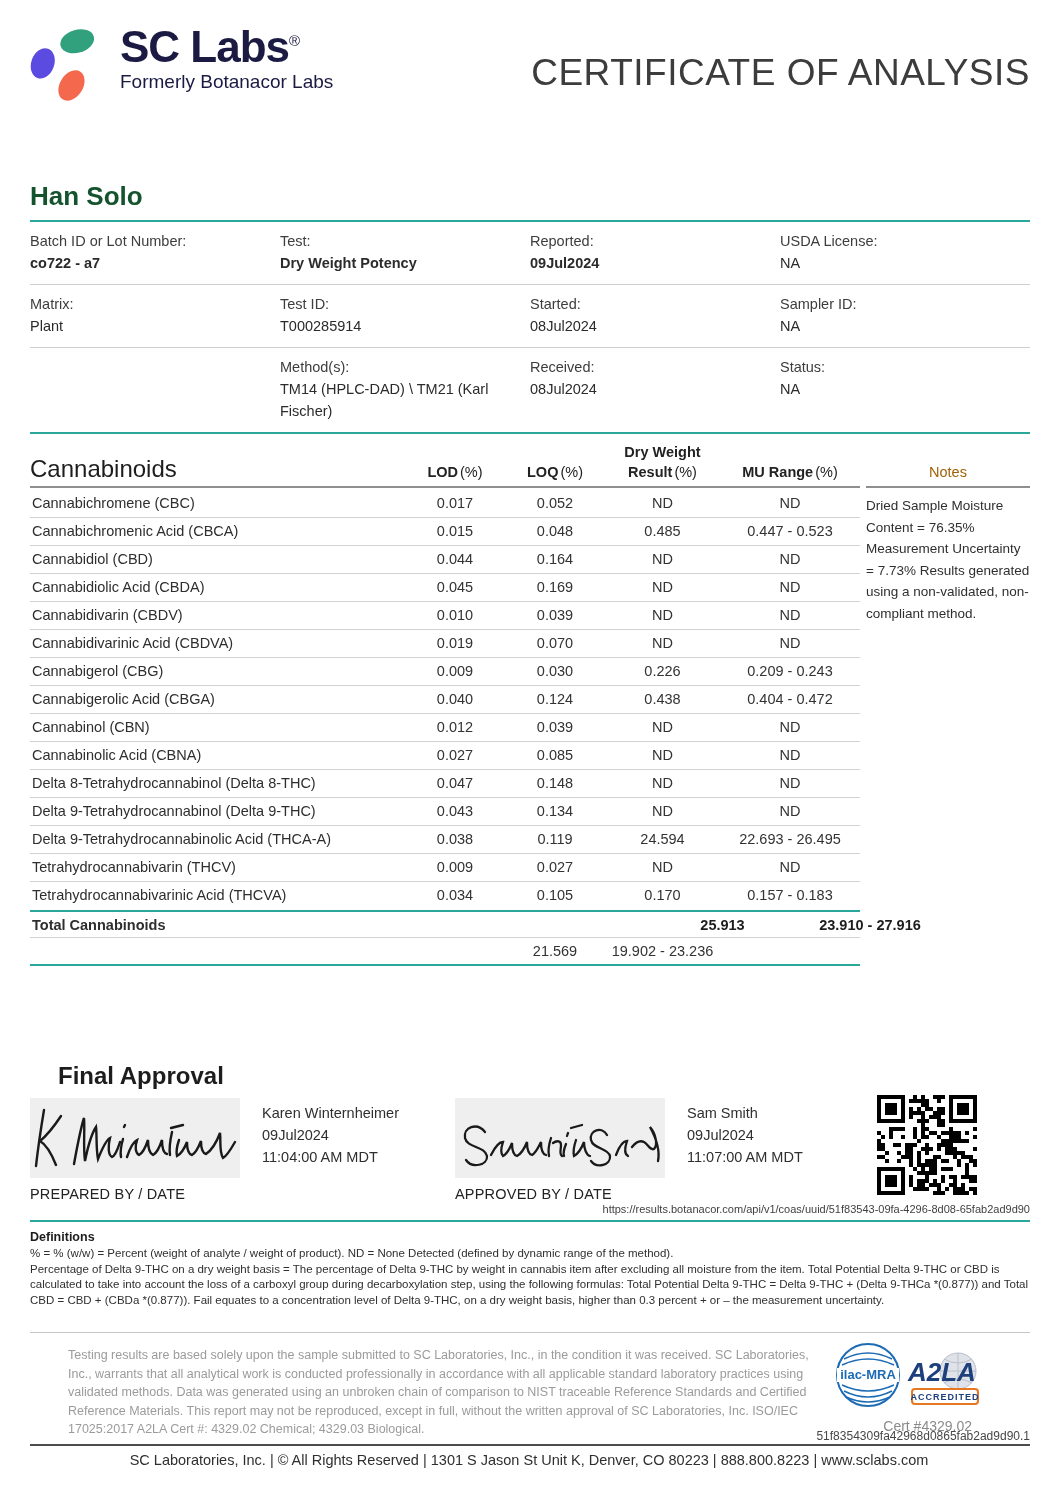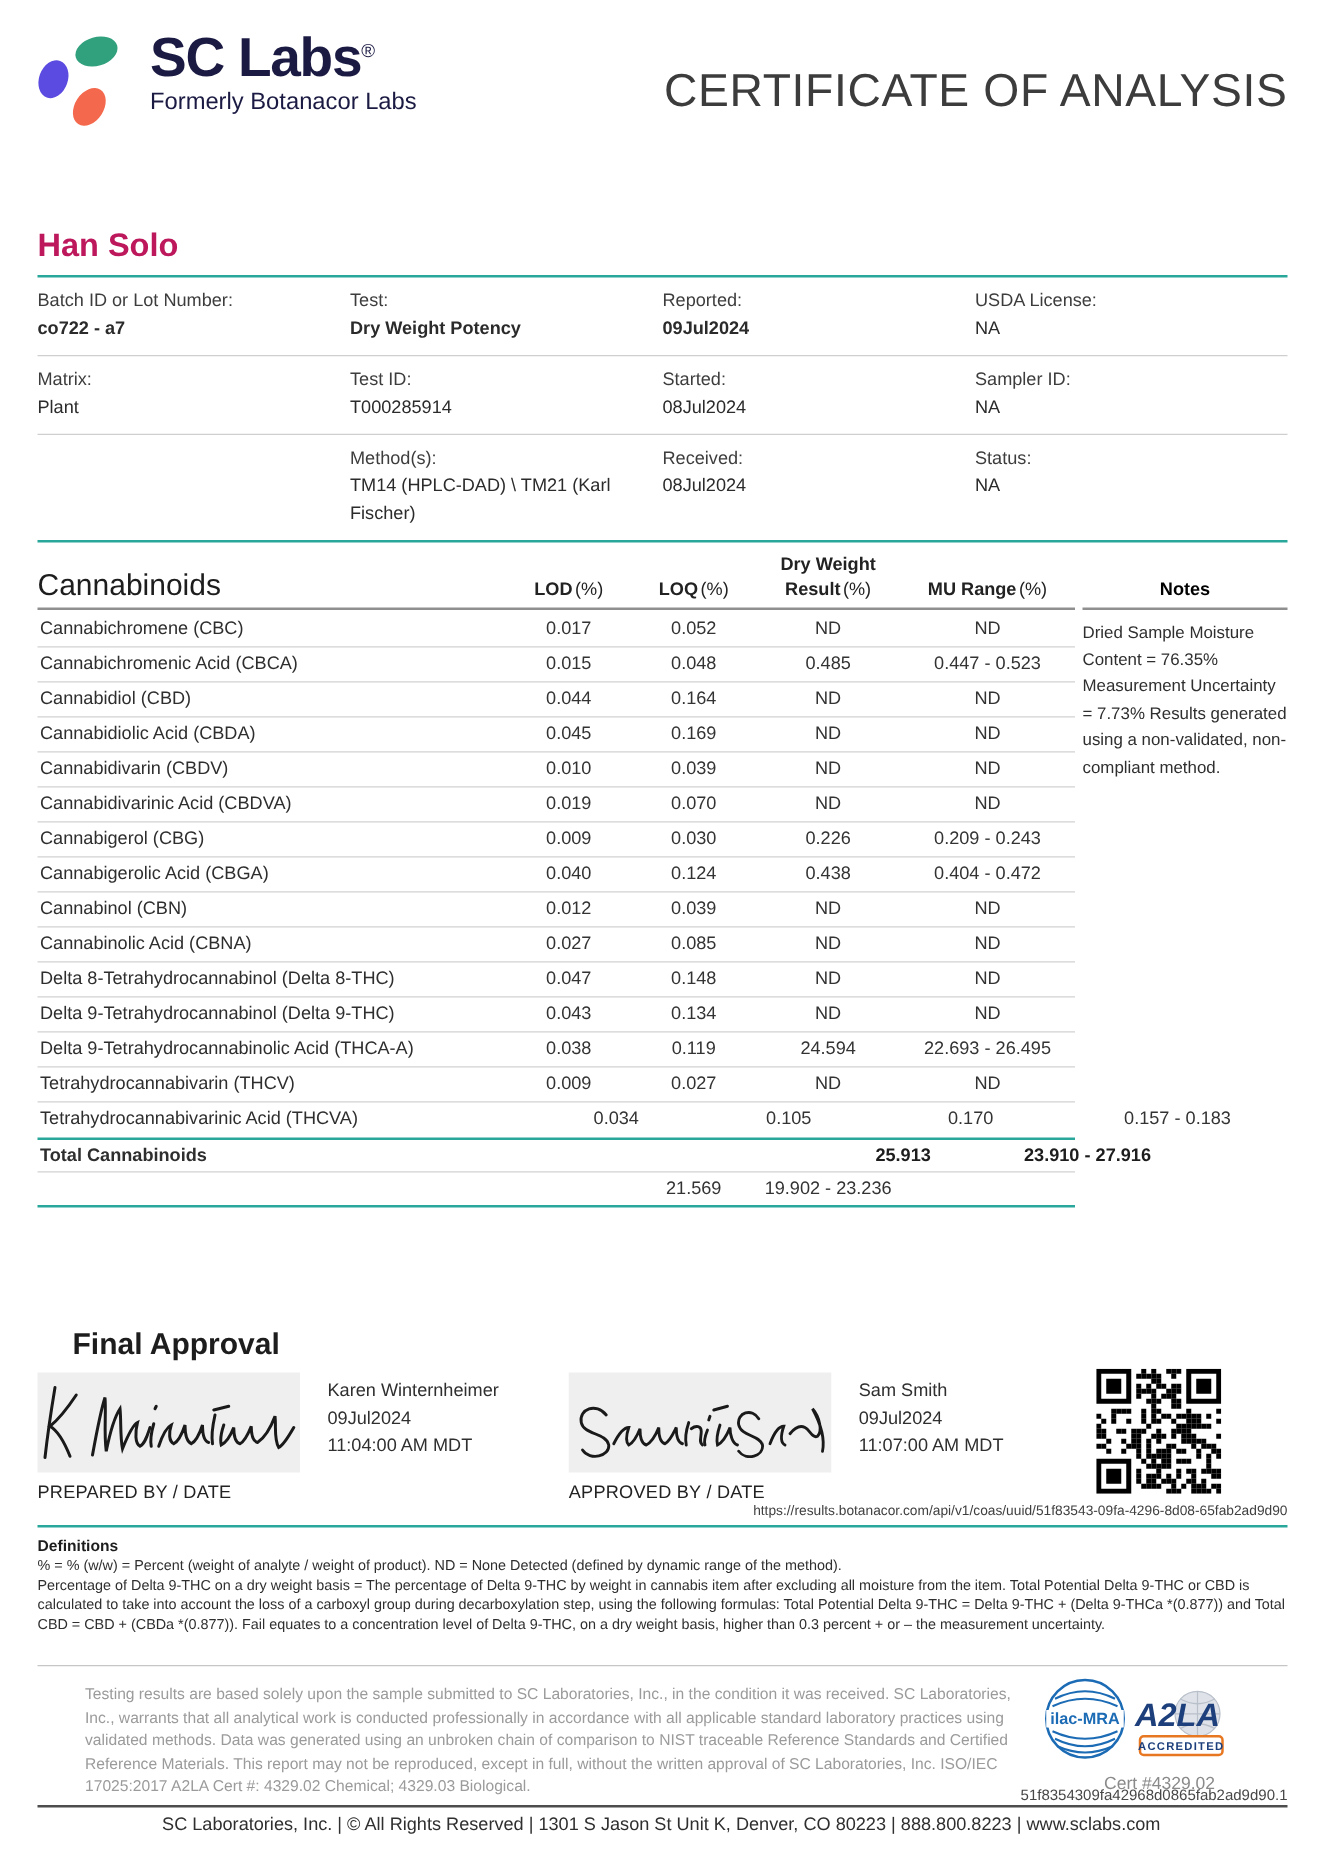--- a/index.html
+++ b/index.html
@@ -9,44 +9,44 @@
 
   
   .logo{position:absolute; left:28px; top:24px; display:flex; align-items:flex-start;}
   .logo-text{margin-left:10px;}
   .brand{font-size:44px; font-weight:bold; color:var(--navy); line-height:1.05; letter-spacing:-1px;}
   .brand sup{font-size:15px; font-weight:normal; vertical-align:super;}
   .tagline{font-size:19px; color:var(--navy); margin-top:1px;}
   .coa-title{position:absolute; top:52px; right:28px; font-size:37px; font-weight:300; color:#3c3c3c; letter-spacing:.5px;}
 
   
-  .sample-name{position:absolute; left:30px; top:181px; font-size:26px; font-weight:bold; color:#be185d;}
+  .sample-name{position:absolute; left:30px; top:181px; font-size:26px; font-weight:bold; color:#14532d;}
   .info-table{position:absolute; left:30px; top:220px; width:1000px; border-top:2px solid var(--teal); border-bottom:2px solid var(--teal);}
   .info-row{display:grid; grid-template-columns:250px 250px 250px 250px; padding:8px 0 10px; border-bottom:1px solid #cfcfcf;}
   .info-row:last-child{border-bottom:none;}
   .cell{padding-right:22px;}
   .cell .label{font-size:14.5px; color:#3d3d3d; line-height:22px;}
   .cell .value{font-size:14.5px; color:#2b2b2b; line-height:22px;}
   .cell .value.b{font-weight:bold;}
 
   
   .can-head{position:absolute; left:30px; top:440px; width:830px; height:48px; display:grid;
     grid-template-columns:375px 100px 100px 115px 140px; align-items:end; padding-bottom:4px; border-bottom:2px solid #8f8f8f;}
   .can-title{font-size:24px; font-weight:normal; color:#1d1d1d; line-height:26px;}
   .hcell{text-align:center; font-size:14.5px; font-weight:bold; color:#222; line-height:20px;}
   .hcell .u{font-weight:normal; margin-left:2px;}
   .hline{display:block;}
   .notes-head{position:absolute; left:866px; top:440px; width:164px; height:48px; display:flex; align-items:flex-end; justify-content:center;
-    padding-bottom:6px; border-bottom:2px solid #8f8f8f; font-size:14.5px; font-weight:bold; color:#000000;}
+    padding-bottom:6px; border-bottom:2px solid #8f8f8f; font-size:14.5px; font-weight:normal; color:#a16207;}
   .can-rows{position:absolute; left:30px; top:490px; width:830px;}
   .trow{display:grid; grid-template-columns:375px 100px 100px 115px 140px; height:28px; line-height:27px;
     border-bottom:1px solid #d2d2d2; font-size:14.5px; color:#333;}
   .trow div{text-align:center;}
   .trow .tname{text-align:left; padding-left:2px; color:#2e2e2e;}
-  #rows-host .trow:last-child{border-bottom:none;gap:38px;}
+  #rows-host .trow:last-child{border-bottom:none;}
   .total-row{border-top:2px solid var(--teal); border-bottom:1px solid #d2d2d2; font-weight:bold; color:#1d1d1d;gap:20px;}
   .thc-row{border-bottom:2px solid var(--teal);}
   .notes-body{position:absolute; left:866px; top:495px; width:164px; font-size:13.5px; line-height:21.5px; color:#2f2f2f;}
 
   
   .approval{position:absolute; left:30px; top:1062px; width:1000px; height:150px;padding-left:28px;}
   .approval h2{font-size:24px; font-weight:bold; color:#1d1d1d;}
   .sigbox{position:absolute; top:36px; width:210px; height:80px; background:#efefef;}
   .sig1{left:0;} .sig2{left:425px;}
   .names{position:absolute; top:40px; font-size:14.5px; line-height:22px; color:#2f2f2f;}

